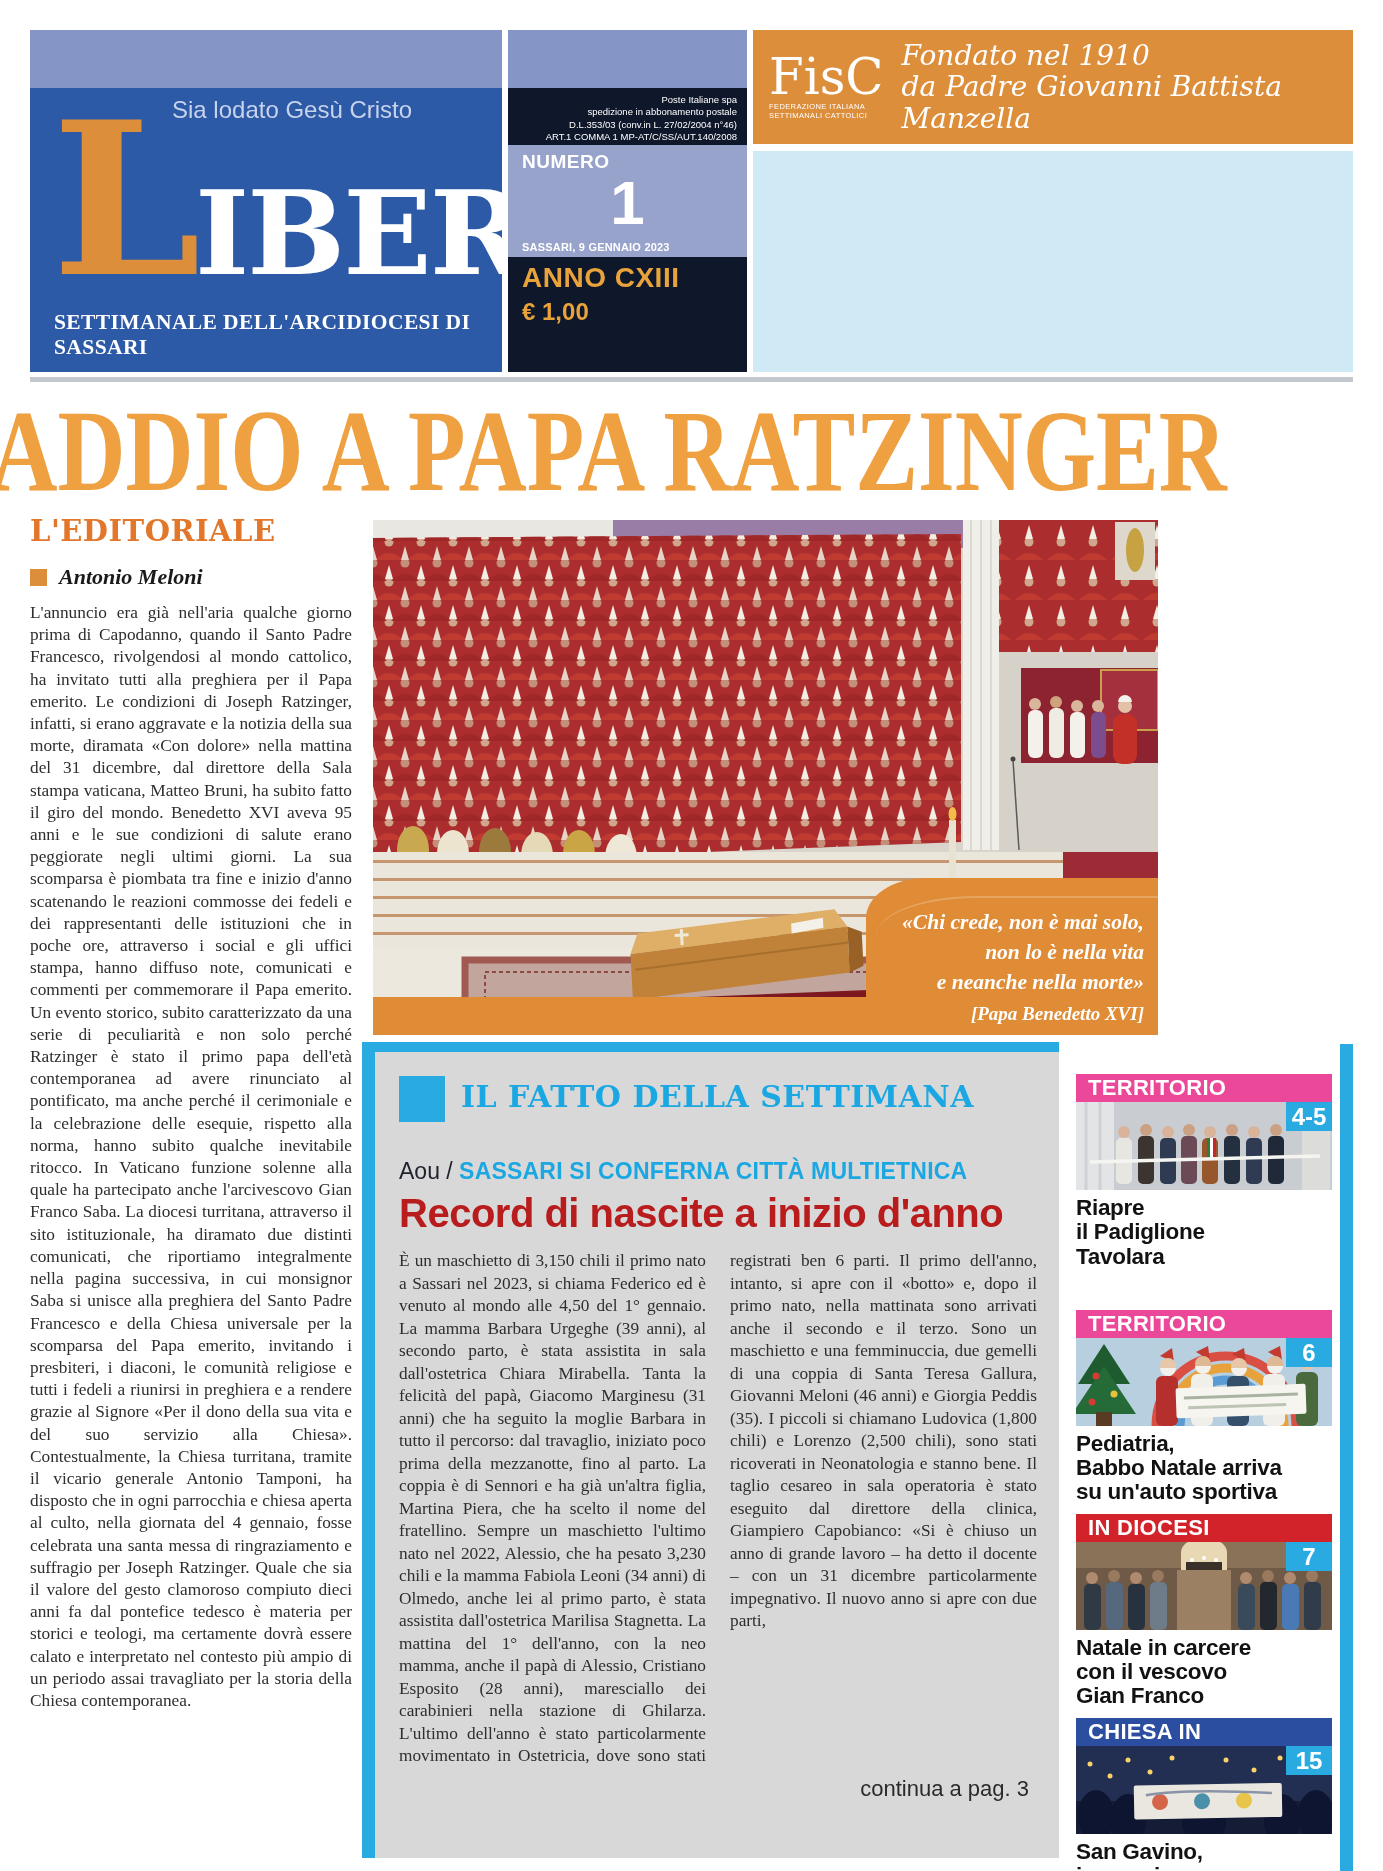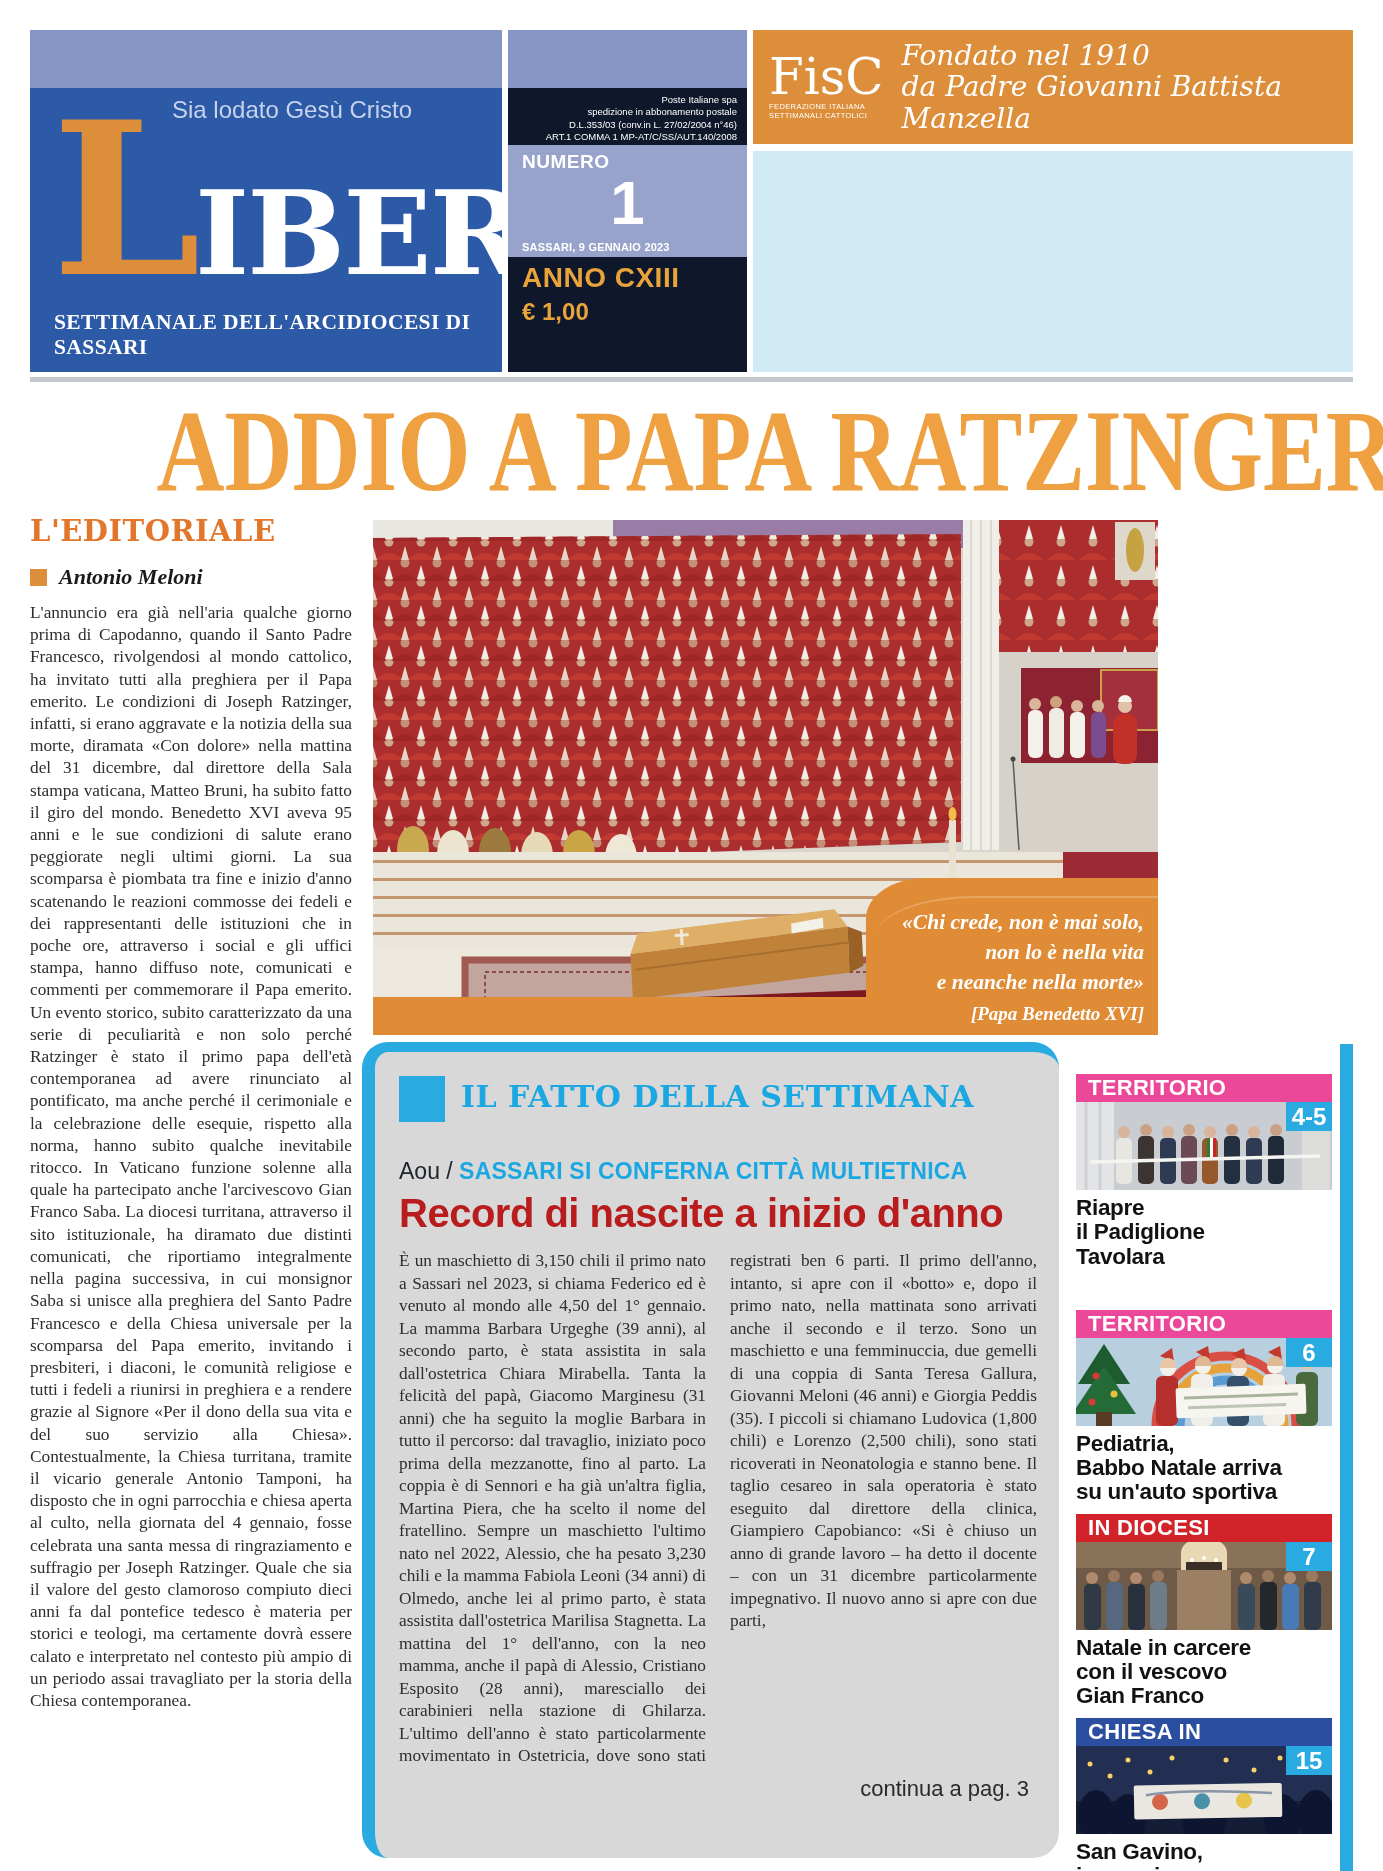--- a/index.html
+++ b/index.html
@@ -32,21 +32,21 @@
             display:flex;align-items:center;padding-left:16px;box-sizing:border-box;}
   .fisc-logo{color:#fff;margin-right:18px;text-align:left;}
   .fisc-big{font-family:"DejaVu Serif",serif;font-size:50px;line-height:.9;}
   .fisc-cap{font-family:"Liberation Sans",sans-serif;font-size:7.5px;letter-spacing:.4px;
             white-space:pre-line;margin-top:2px;}
   .founded{color:#fff;font-style:italic;font-family:"DejaVu Serif",serif;font-size:28px;
            line-height:1.12;white-space:pre-line;}
   .hdr-pale{position:absolute;left:753px;top:151px;width:600px;height:221px;background:#cfe9f5;}
   .hdr-divider{position:absolute;left:30px;top:377px;width:1323px;height:5px;background:#c3c7ce;}
   
-  .headline{position:absolute;left:30px;top:384px;width:1323px;text-align:right;}
+  .headline{position:absolute;left:30px;top:384px;width:1323px;text-align:left;}
   .headline span{display:inline-block;color:#efa141;font-family:"Liberation Serif",serif;
                  font-weight:bold;font-size:88px;white-space:nowrap;letter-spacing:0px;
                  transform:scale(1.07,1.32);transform-origin:center top;}
   
   .editorial{position:absolute;left:30px;top:514px;width:322px;}
   .ed-label{color:#e2762a;font-family:"DejaVu Serif",serif;font-weight:bold;font-size:29px;
             letter-spacing:.5px;}
   .ed-author-row{display:flex;align-items:center;gap:12px;margin-top:16px;}
   .ed-square{width:17px;height:17px;background:#dd8e3b;}
   .ed-author{font-weight:bold;font-style:italic;font-size:22px;color:#1a1a1a;}
@@ -61,21 +61,21 @@
               border-top:2px solid rgba(255,255,255,.22);border-top-left-radius:100px 40px;}
   .quote-text{position:absolute;right:14px;bottom:38px;width:268px;text-align:right;color:#fff;
               font-style:italic;font-weight:bold;font-size:21.5px;line-height:1.4;
               white-space:pre-line;font-family:"Liberation Serif",serif;}
   .quote-attr{position:absolute;right:14px;bottom:10px;width:268px;text-align:right;color:#fff;
               font-style:italic;font-weight:bold;font-size:19px;
               font-family:"Liberation Serif",serif;}
   
   .fatto{position:absolute;left:362px;top:1042px;width:697px;height:816px;background:#d8d8d8;
          border-top:10px solid #29abe2;border-left:13px solid #29abe2;box-sizing:border-box;
-         padding:24px 22px 10px 24px;border-radius:26px;}
+         padding:24px 22px 10px 24px;}
   .kicker-row{display:flex;align-items:flex-start;gap:16px;}
   .kicker-sq{width:46px;height:46px;background:#29abe2;flex:none;}
   .kicker{color:#1ba7e2;font-family:"DejaVu Serif",serif;font-weight:bold;font-size:30px;
           letter-spacing:.5px;padding-top:3px;}
   .topic{margin-top:36px;font-family:"Liberation Sans",sans-serif;font-size:23px;}
   .topic .prefix{color:#20242e;}
   .topic .main{color:#1ba7e2;font-weight:bold;letter-spacing:.2px;}
   .fatto-title{margin-top:6px;font-family:"Liberation Sans",sans-serif;font-weight:bold;
                font-size:40px;color:#b91c1c;letter-spacing:-.5px;}
   .fatto-body{margin-top:14px;column-count:2;column-gap:24px;column-fill:auto;height:518px;

